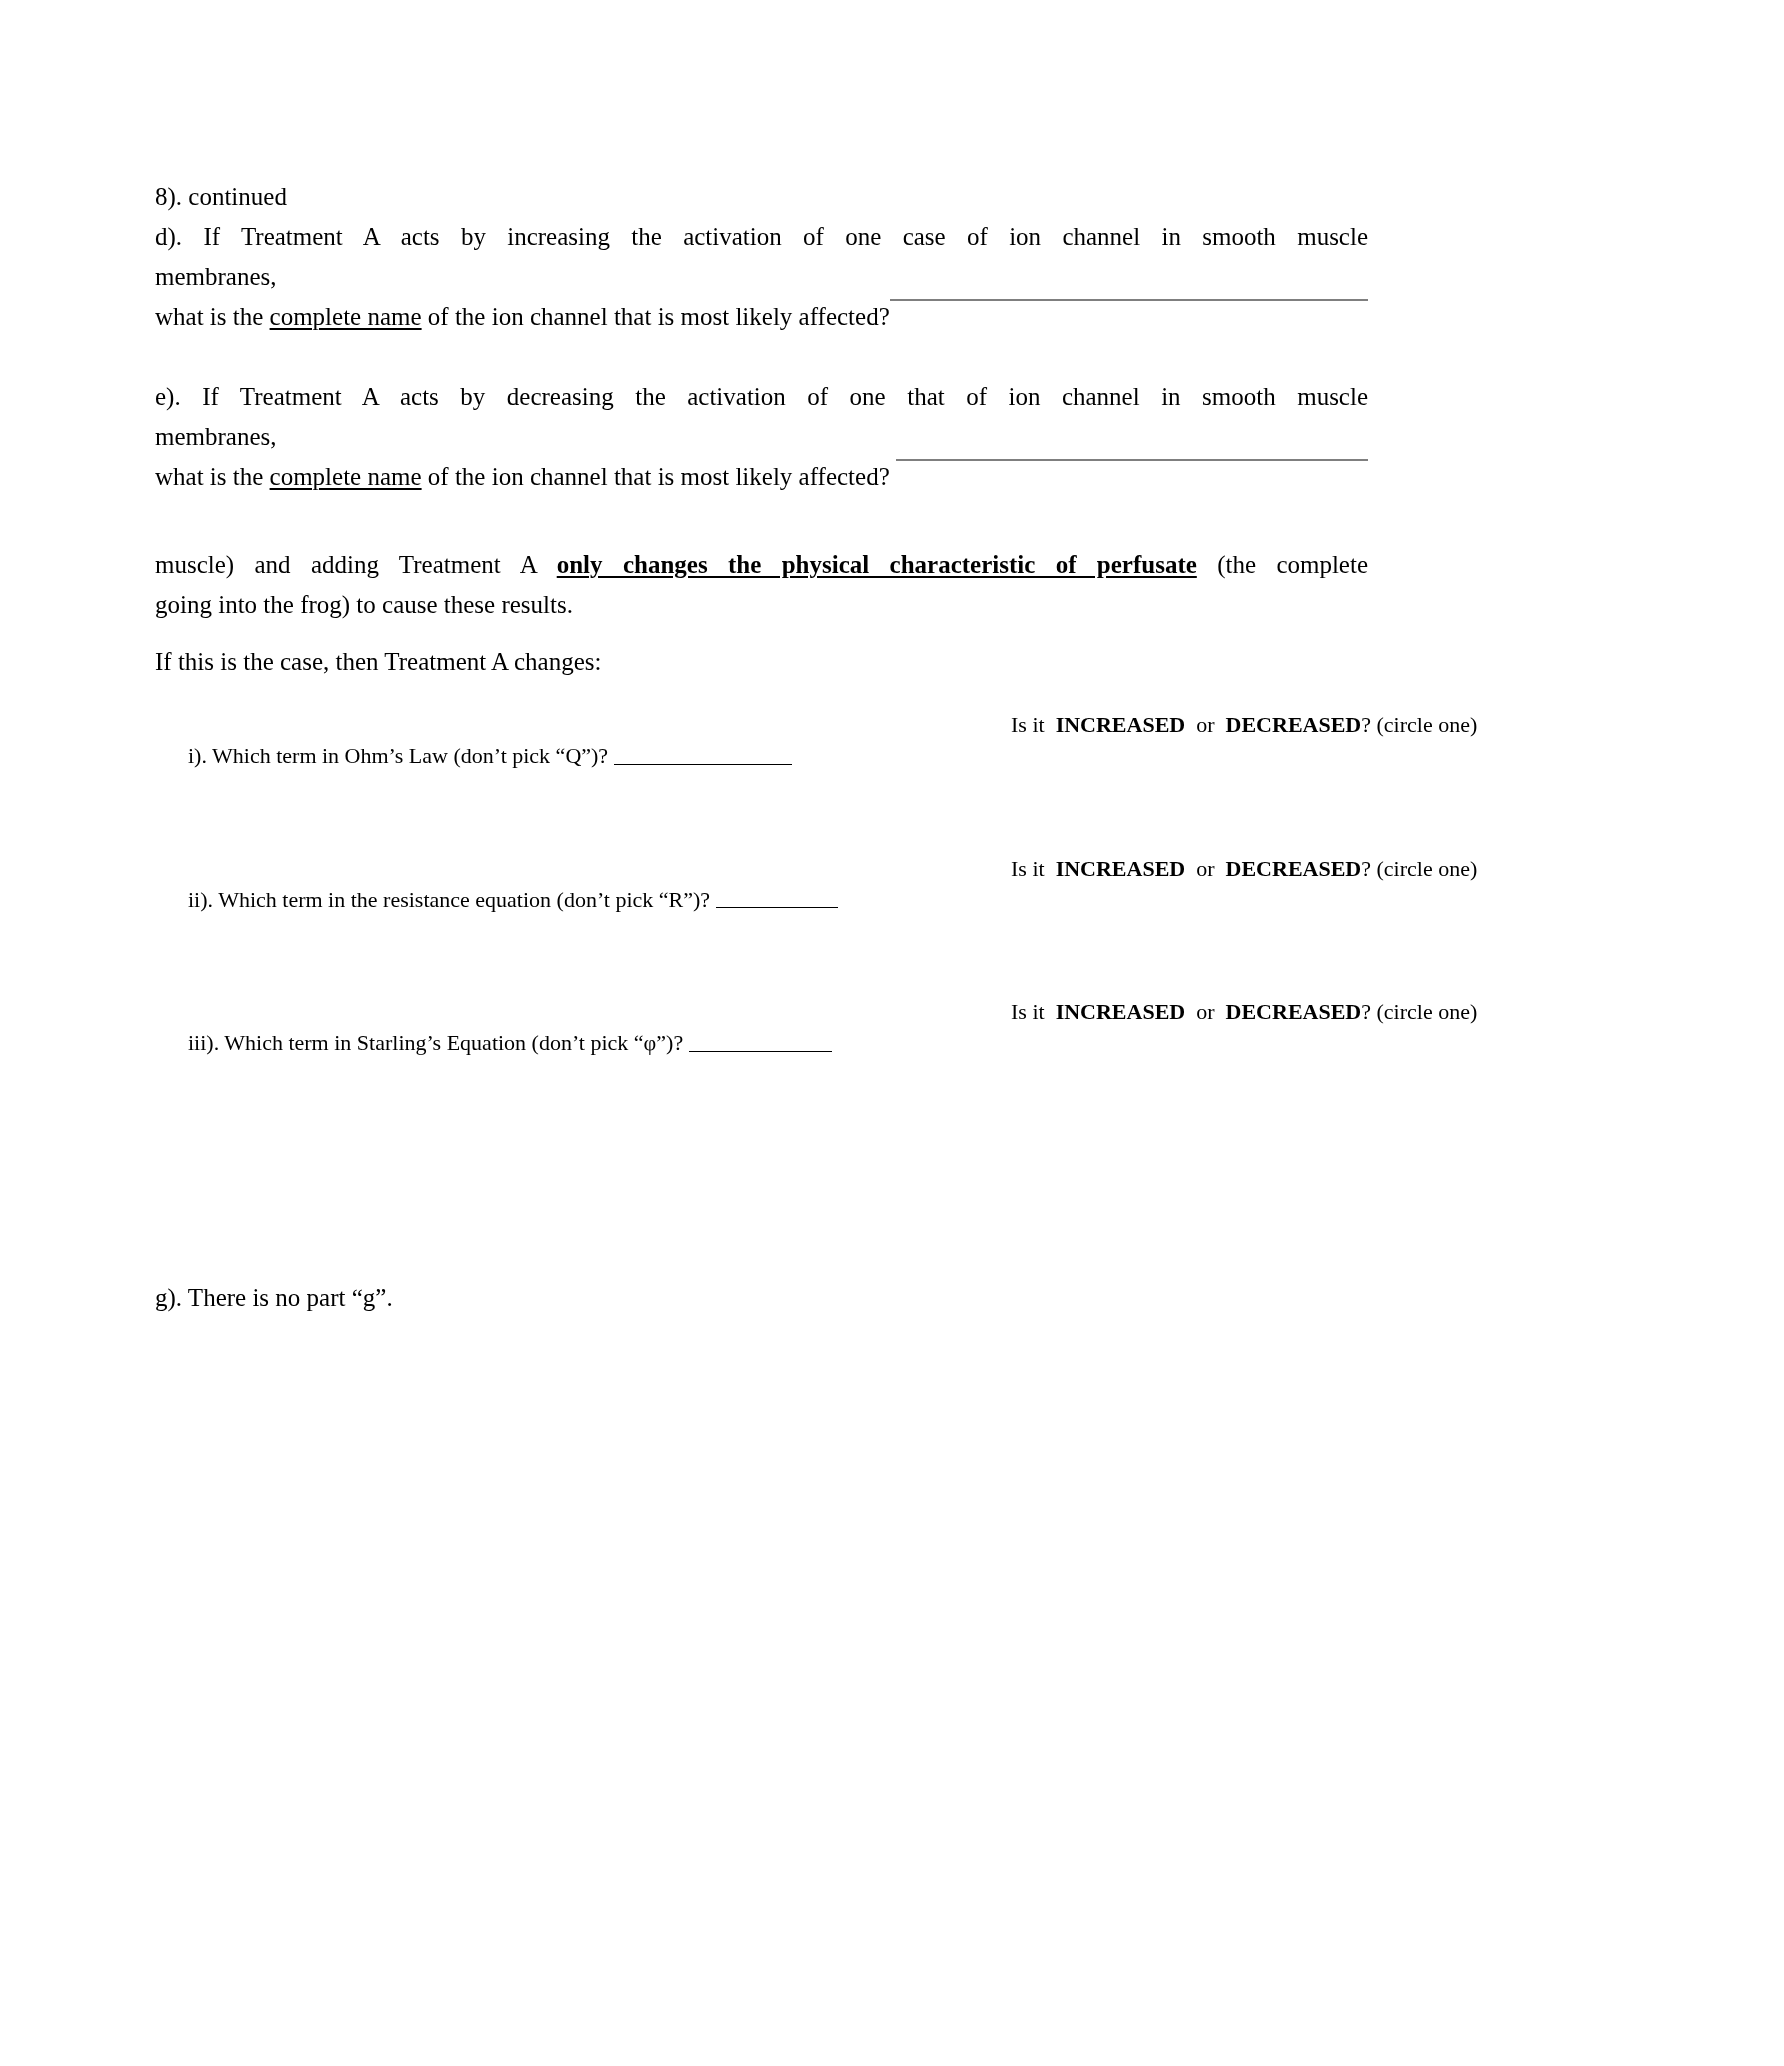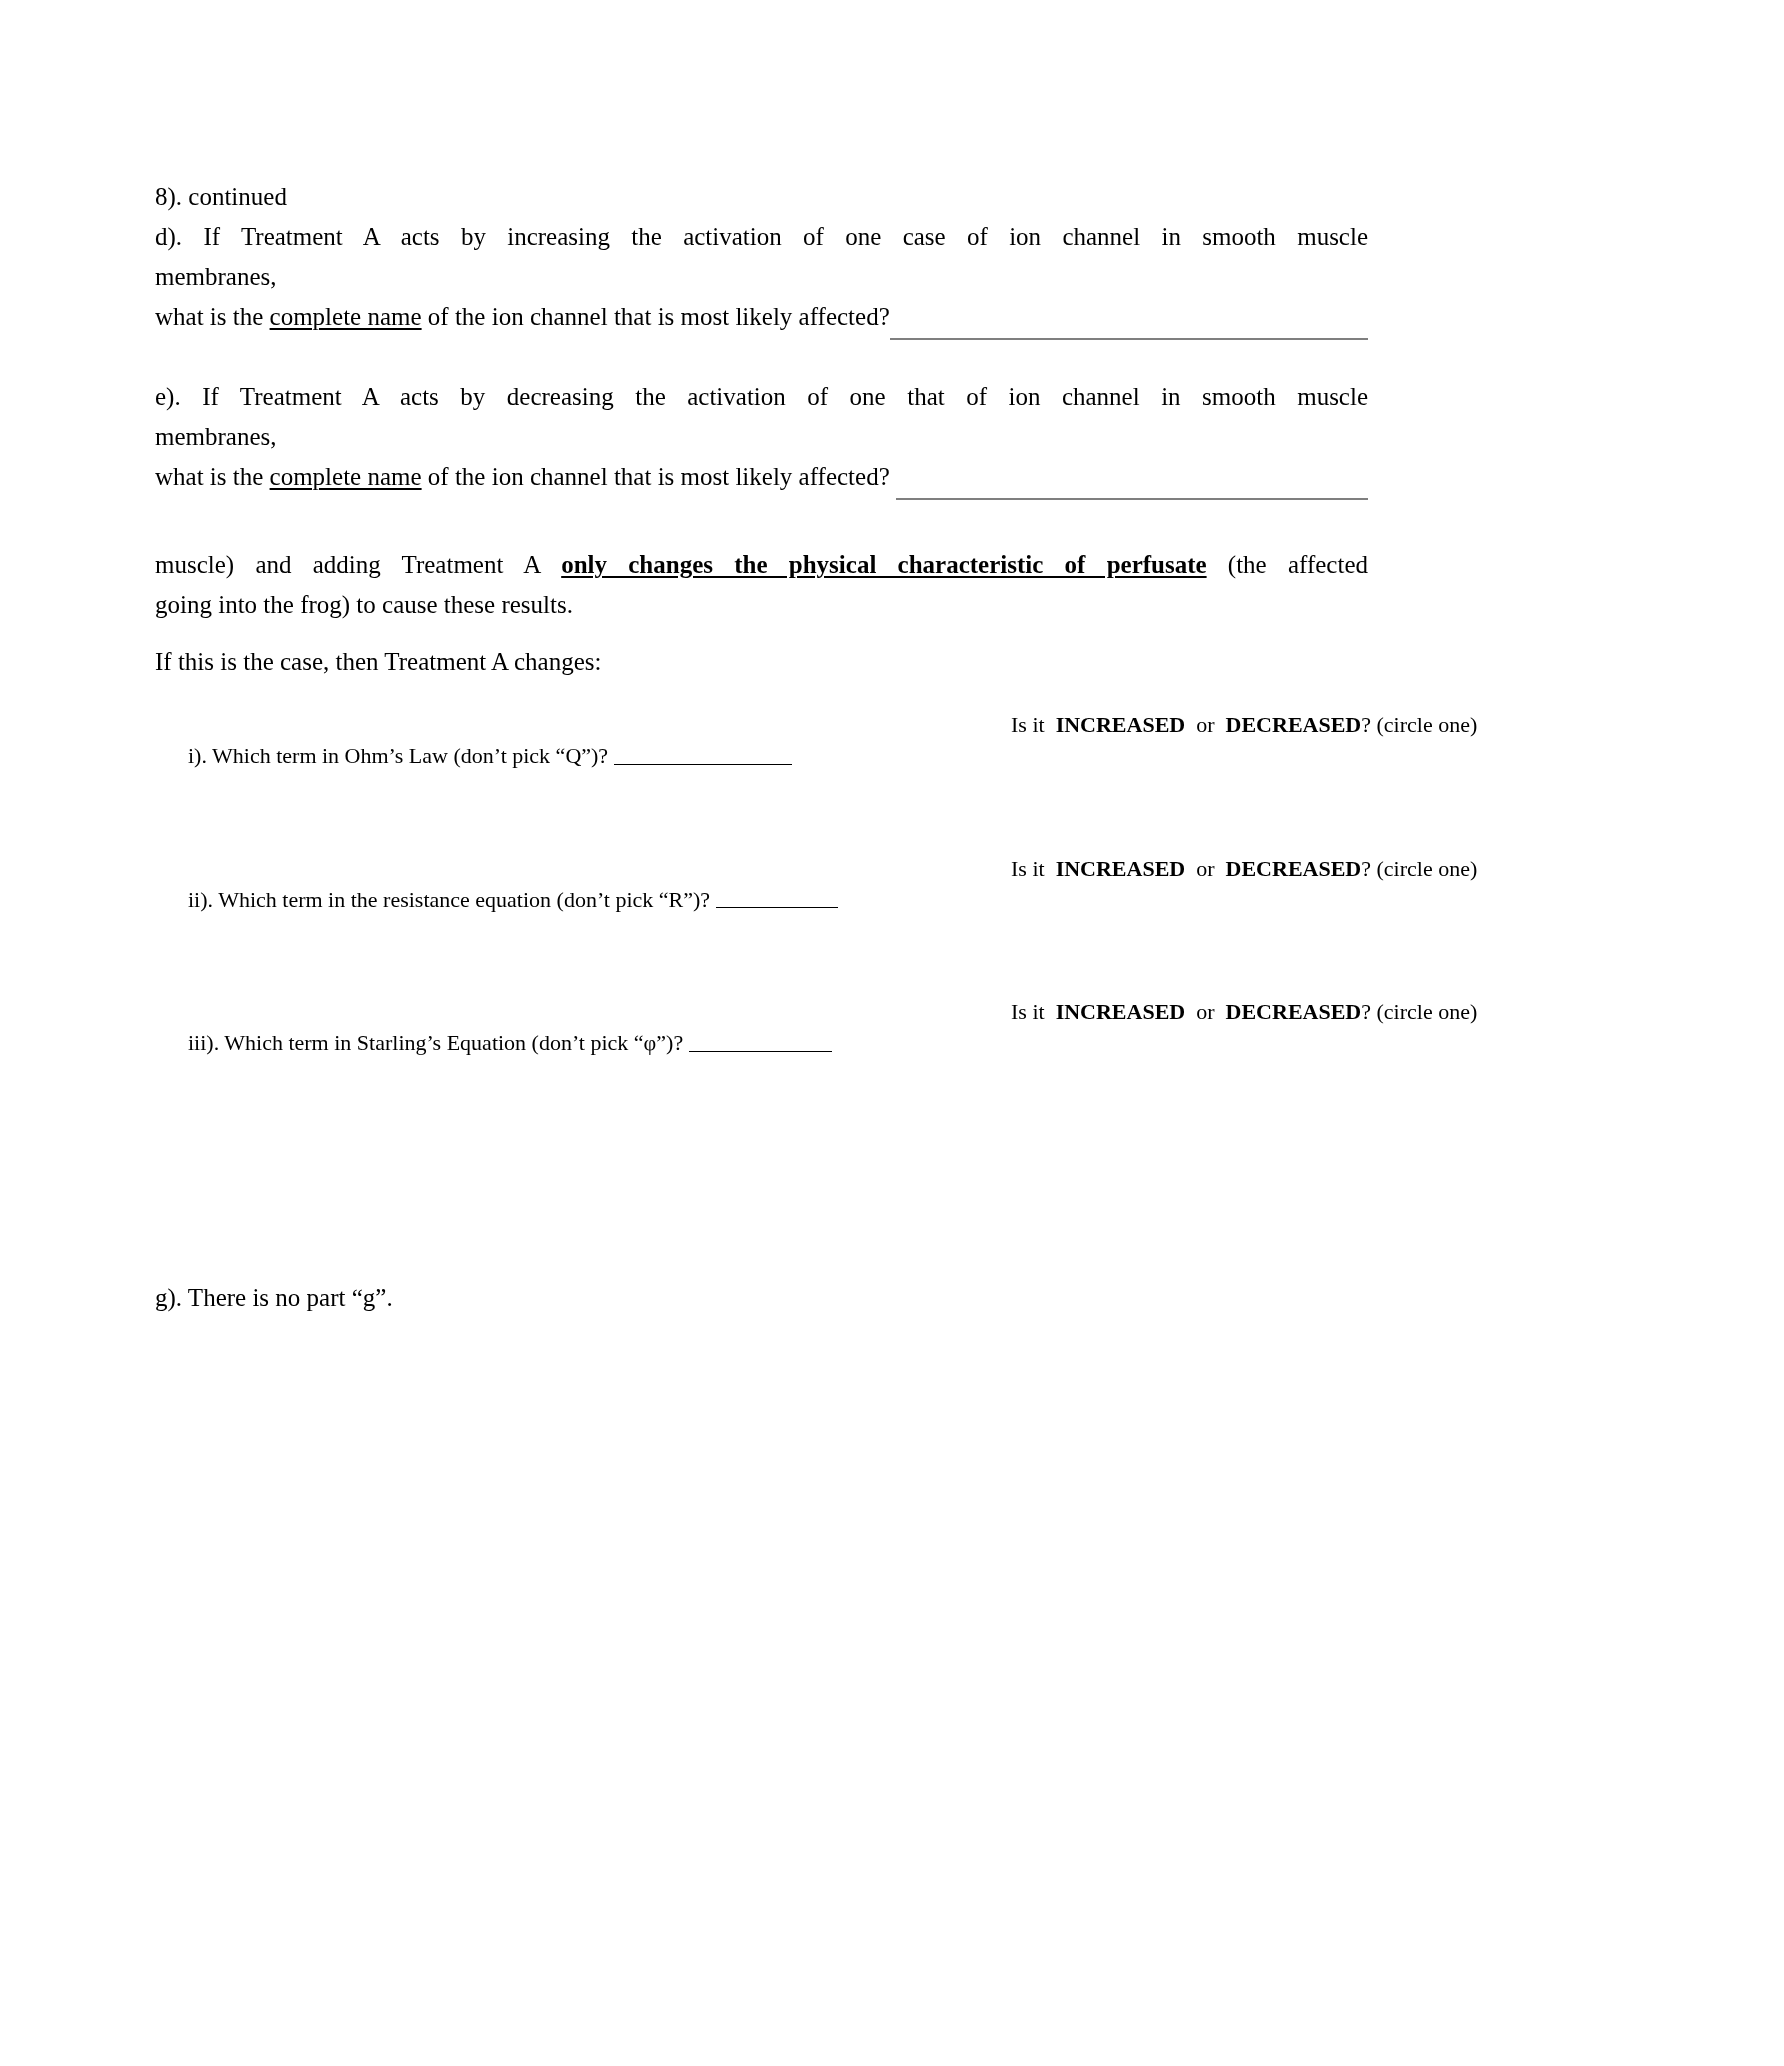--- a/index.html
+++ b/index.html
@@ -30,21 +30,21 @@
   }
   .u {
     text-decoration: underline;
     text-decoration-thickness: 1.7px;
     text-underline-offset: 3.3px;
   }
   b { font-weight: bold; }
   
   .qline {
     display: flex;
-    align-items: flex-end;
+    align-items: flex-start;
     white-space: pre;
   }
   .flexblank {
     flex: 1 1 auto;
     border-bottom: 1.7px solid #000;
     transform: translateY(2.5px);
   }
   .para-e { margin-top: 40px; }
   .para-f { margin-top: 48px; }
   .f-last { margin-top: 17.4px; }
@@ -92,21 +92,21 @@
   <div class="para-e">
     <div class="jline">e). If Treatment A acts by decreasing the activation of one that of ion channel in smooth muscle</div>
     <div>membranes,</div>
     <div class="qline">
       <span><span>what is the </span><span class="u">complete name</span><span> of the ion channel that is most likely affected? </span></span>
       <span class="flexblank"></span>
     </div>
   </div>
 
   <div class="para-f">
-    <div class="jline"><span>muscle) and adding Treatment A </span><b class="u">only changes the physical characteristic of perfusate</b><span> (the affected</span></div>
+    <div class="jline"><span>muscle) and adding Treatment A </span><b class="u">only changes the physical characteristic of perfusate</b><span> (the complete</span></div>
     <div>going into the frog) to cause these results.</div>
     <div class="f-last">If this is the case, then Treatment A changes:</div>
   </div>
 
   <div class="questions">
 
     <div class="qrow">
       <span>i). Which term in Ohm’s Law (don’t pick “Q”)? </span><span class="qblank qb0"></span>
       <span class="choice"><span>Is it  </span><b>INCREASED</b><span>  or  </span><b>DECREASED</b><span>? (circle one)</span></span>
     </div>

